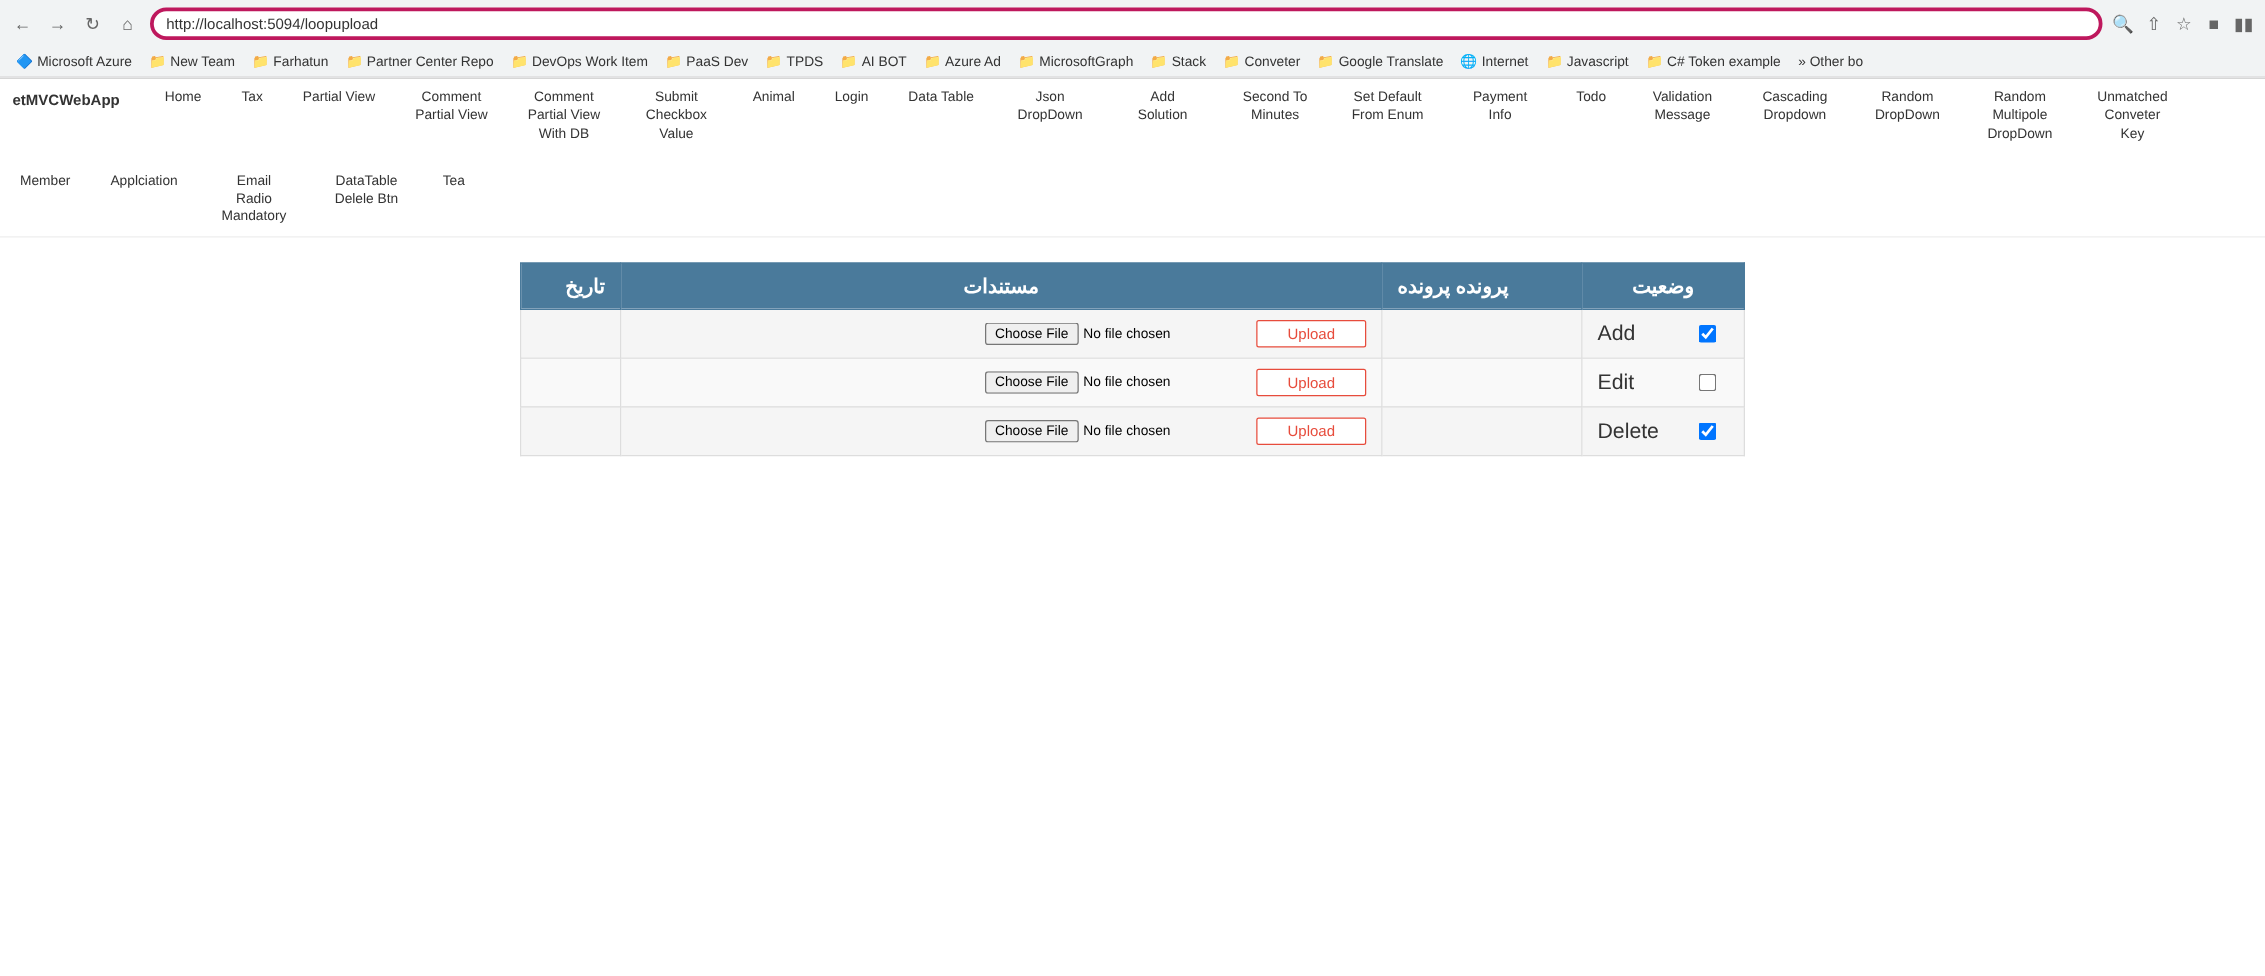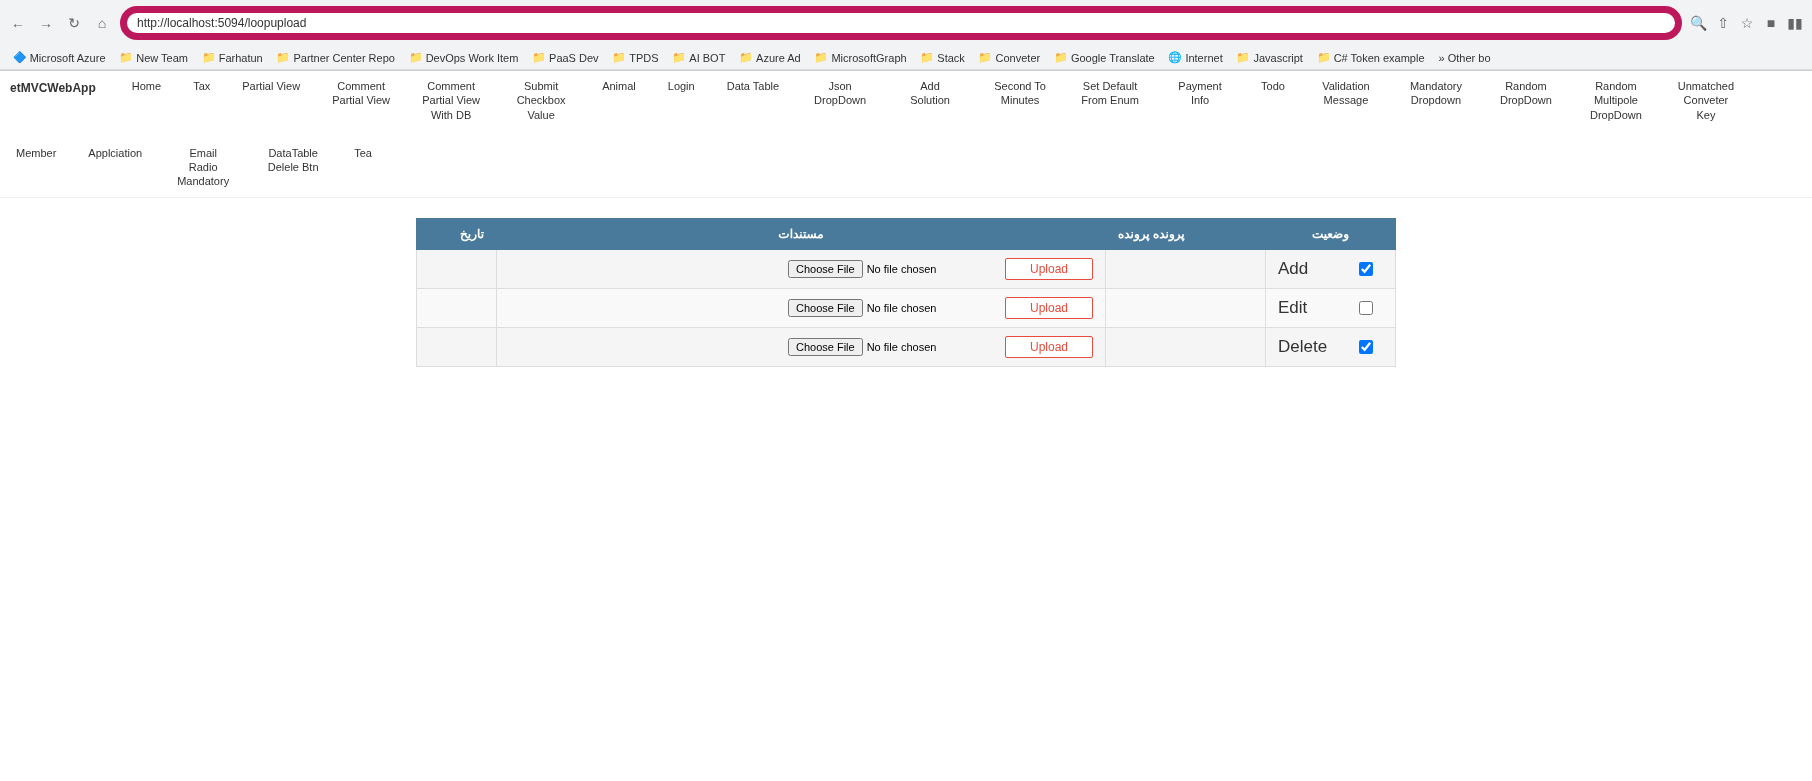--- a/index.html
+++ b/index.html
@@ -2,41 +2,41 @@
 <html><head>
   <meta charset="utf-8">
   <style>
     * { margin: 0; padding: 0; box-sizing: border-box; }
     body { font-family: Arial, sans-serif; font-size: 12px; background: #fff; overflow-x: hidden; }
 
     
     .browser-chrome { background: #f1f3f4; border-bottom: 1px solid #ccc; }
     .browser-toolbar { display: flex; align-items: center; padding: 6px 8px; gap: 8px; background: #f1f3f4; }
     .browser-nav-btn { width: 20px; height: 20px; background: none; border: none; cursor: pointer; font-size: 14px; color: #666; }
-    .browser-address-bar { flex: 1; display: flex; align-items: center; background: #fff; border: 7px solid #be185d; border-radius: 20px; padding: 3px 10px; font-size: 12px; color: #333; }
+    .browser-address-bar { flex: 1; display: flex; align-items: center; background: #fff; border: 3px solid #be185d; border-radius: 20px; padding: 3px 10px; font-size: 12px; color: #333; }
     .browser-icons { display: flex; gap: 6px; align-items: center; }
     .browser-icon { width: 18px; height: 18px; background: none; border: none; cursor: pointer; font-size: 14px; color: #666; }
 
     
     .bookmarks-bar { display: flex; align-items: center; padding: 3px 8px; gap: 4px; background: #f1f3f4; border-bottom: 1px solid #ddd; font-size: 11px; overflow: hidden; white-space: nowrap; }
     .bookmark-item { display: flex; align-items: center; gap: 3px; padding: 2px 5px; border-radius: 3px; cursor: pointer; color: #333; }
 
     
     .nav-bar { display: flex; align-items: flex-start; padding: 6px 10px; border-bottom: 1px solid #eee; flex-wrap: wrap; gap: 20px; }
     .app-brand { font-size: 12px; color: #333; font-weight: bold; margin-right: 10px; padding-top: 4px; white-space: nowrap; }
     .nav-item { font-size: 11px; color: #333; cursor: pointer; padding: 2px 6px; line-height: 1.3; text-align: center; white-space: nowrap; }
     .nav-item.multiline { white-space: normal; max-width: 70px; }
 
     
     .main-content { padding: 20px 30px; }
 
     
     .upload-table { width: 980px; border-collapse: collapse; margin: 0 auto; }
     .upload-table thead tr { background: #4a7a9b; }
-    .upload-table thead th { color: #fff; padding: 8px 12px; font-size: 12px; border: 1px solid #4a7a9b; }
+    .upload-table thead th { color: #fff; padding: 8px 12px; font-size: 16px; border: 1px solid #4a7a9b; }
     .upload-table tbody tr { background: #f9f9f9; }
     .upload-table tbody tr:nth-child(odd) { background: #f5f5f5; }
     .upload-table tbody td { padding: 8px 12px; border: 1px solid #ddd; font-size: 12px; vertical-align: middle; }
 
     .col-tarik { width: 80px; text-align: right; }
     .col-mostanad { text-align: center; }
     .col-parvande { width: 160px; text-align: left; }
     .col-vaziat { width: 130px; text-align: center; }
 
     .file-upload-cell { display: flex; align-items: center; gap: 8px; justify-content: flex-end; }
@@ -106,21 +106,21 @@
   <span class="nav-item">Animal</span>
   <span class="nav-item">Login</span>
   <span class="nav-item multiline">Data Table</span>
   <span class="nav-item multiline">Json DropDown</span>
   <span class="nav-item multiline">Add Solution</span>
   <span class="nav-item multiline">Second To Minutes</span>
   <span class="nav-item multiline">Set Default From Enum</span>
   <span class="nav-item multiline">Payment Info</span>
   <span class="nav-item">Todo</span>
   <span class="nav-item multiline">Validation Message</span>
-  <span class="nav-item multiline">Mandatory Dropdown</span>
+  <span class="nav-item multiline">Cascading Dropdown</span>
   <span class="nav-item multiline">Random DropDown</span>
   <span class="nav-item multiline">Random Multipole DropDown</span>
   <span class="nav-item multiline">Unmatched Conveter Key</span>
   <span class="nav-item">Member</span>
   <span class="nav-item">Applciation</span>
   <span class="nav-item multiline">Email Radio Mandatory</span>
   <span class="nav-item multiline">DataTable Delele Btn</span>
   <span class="nav-item">Tea</span>
 </div>
 

